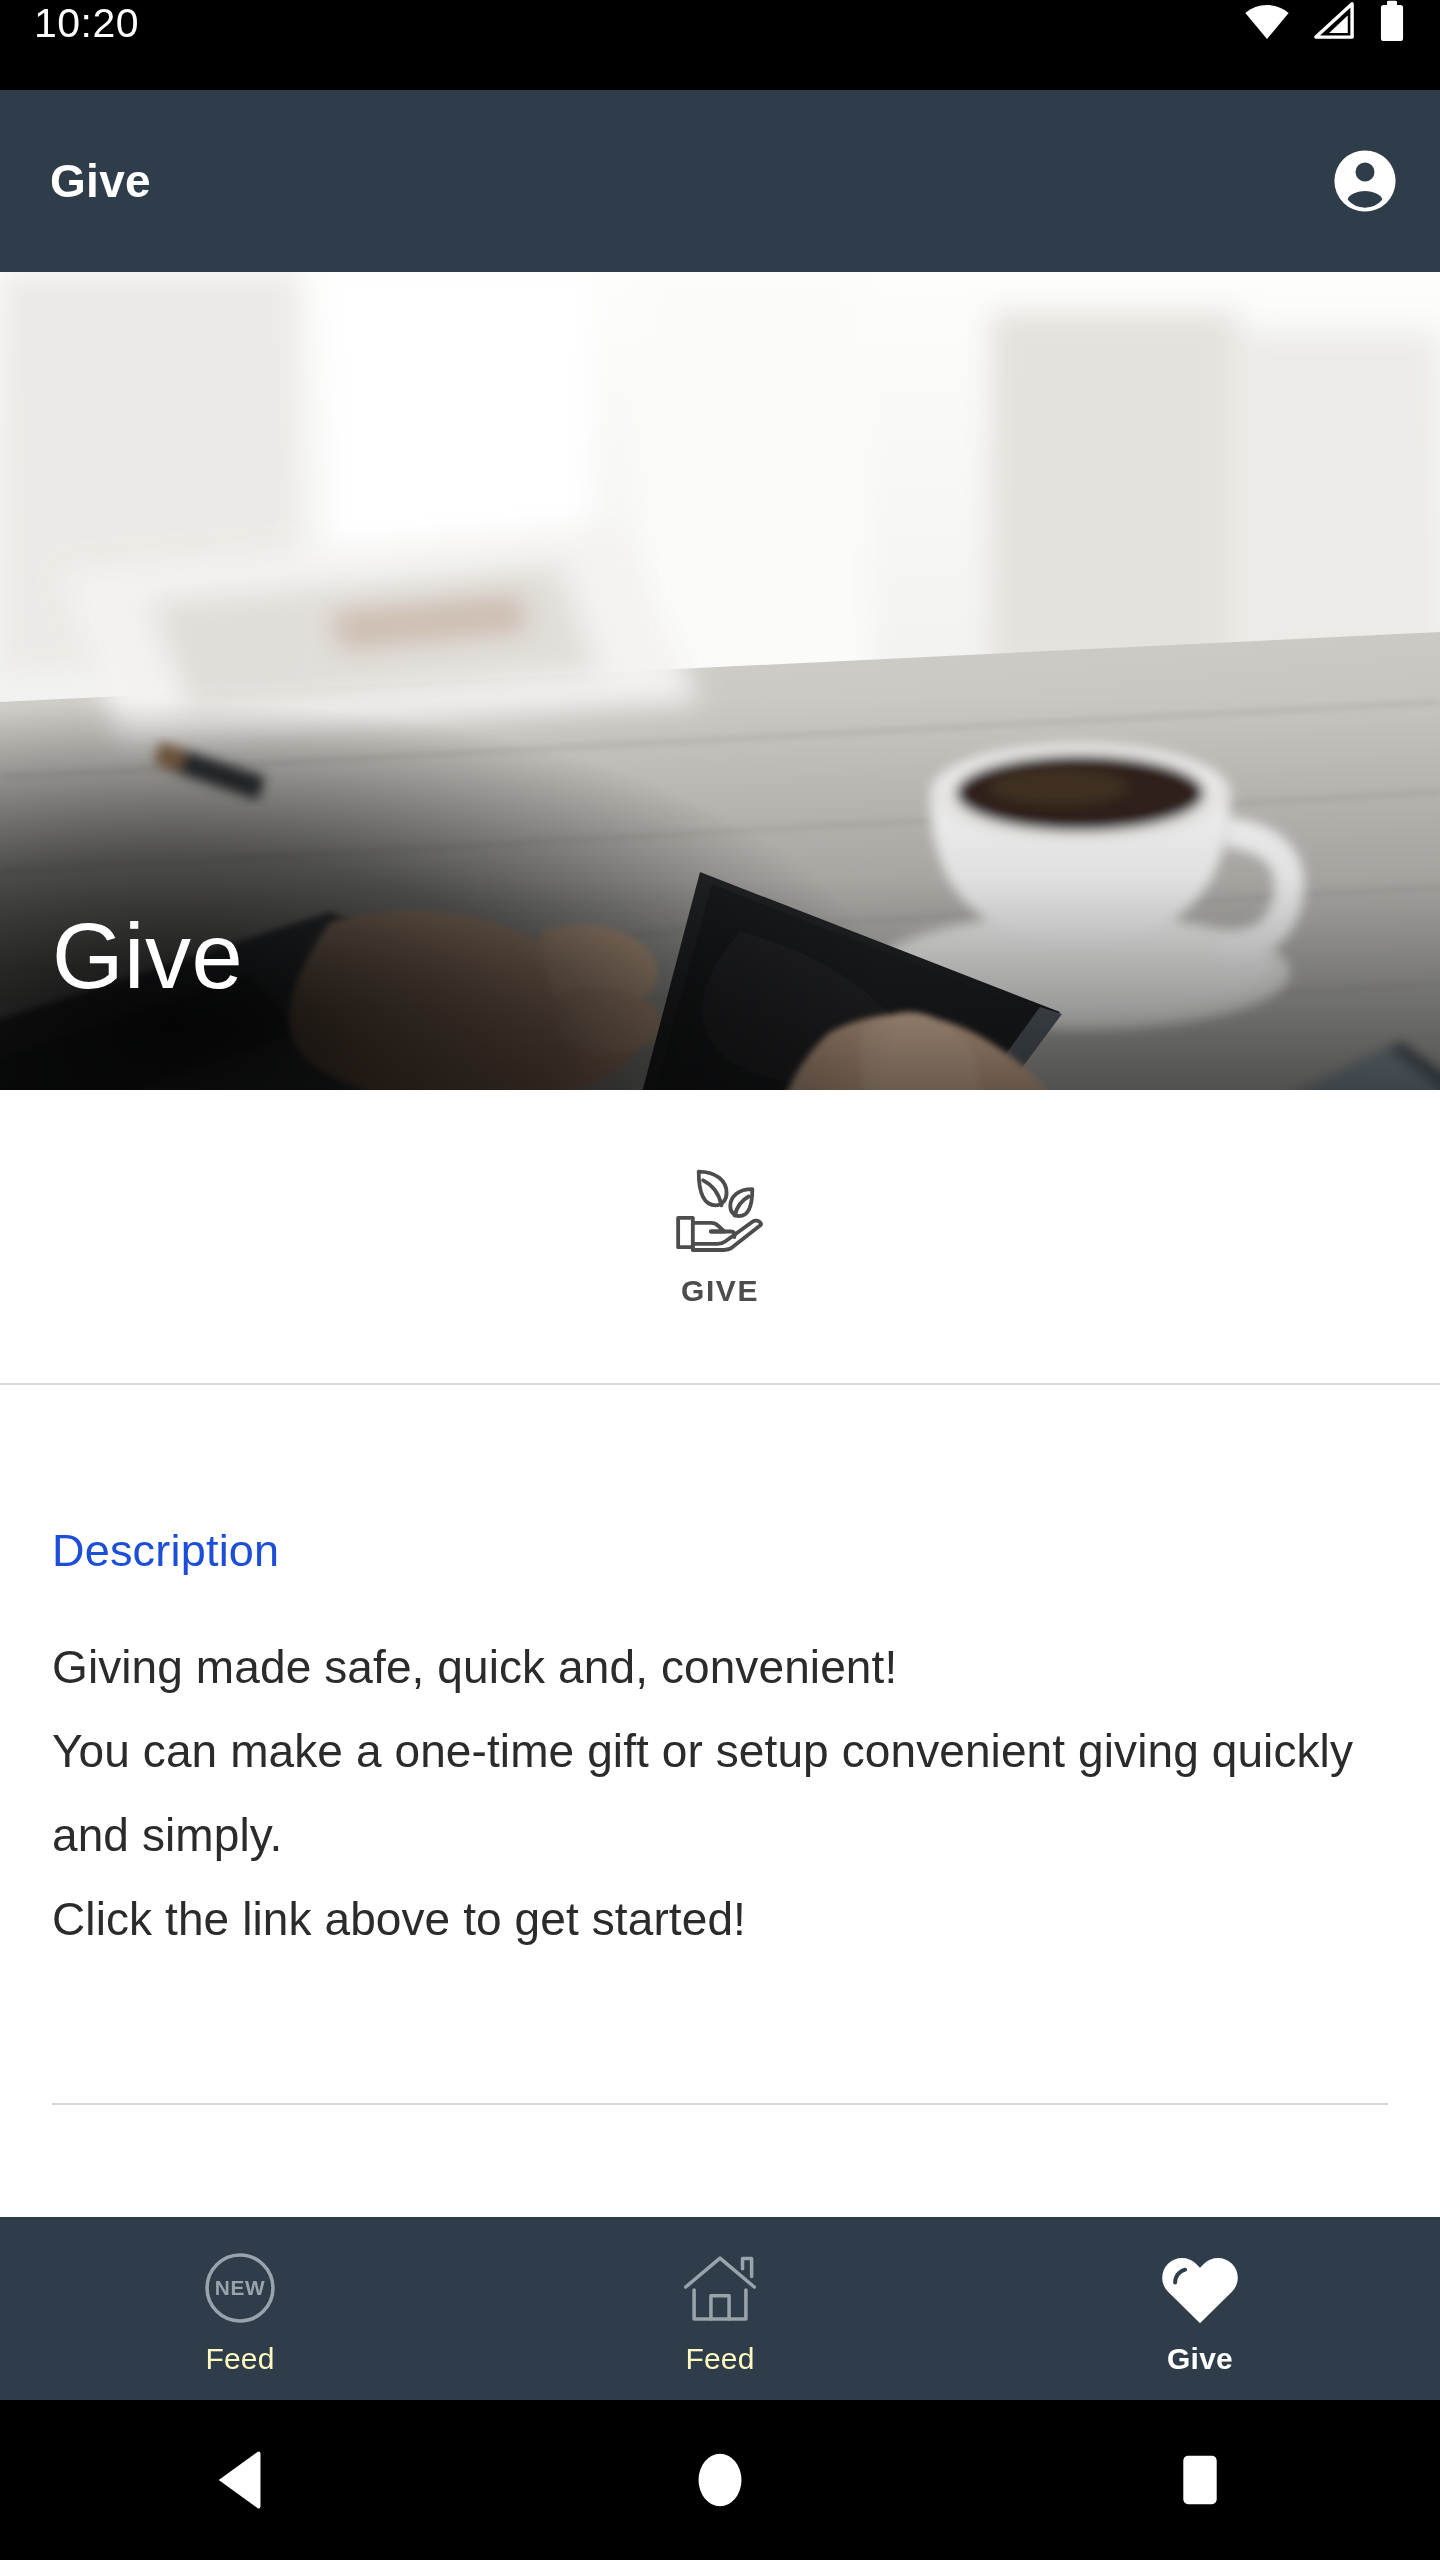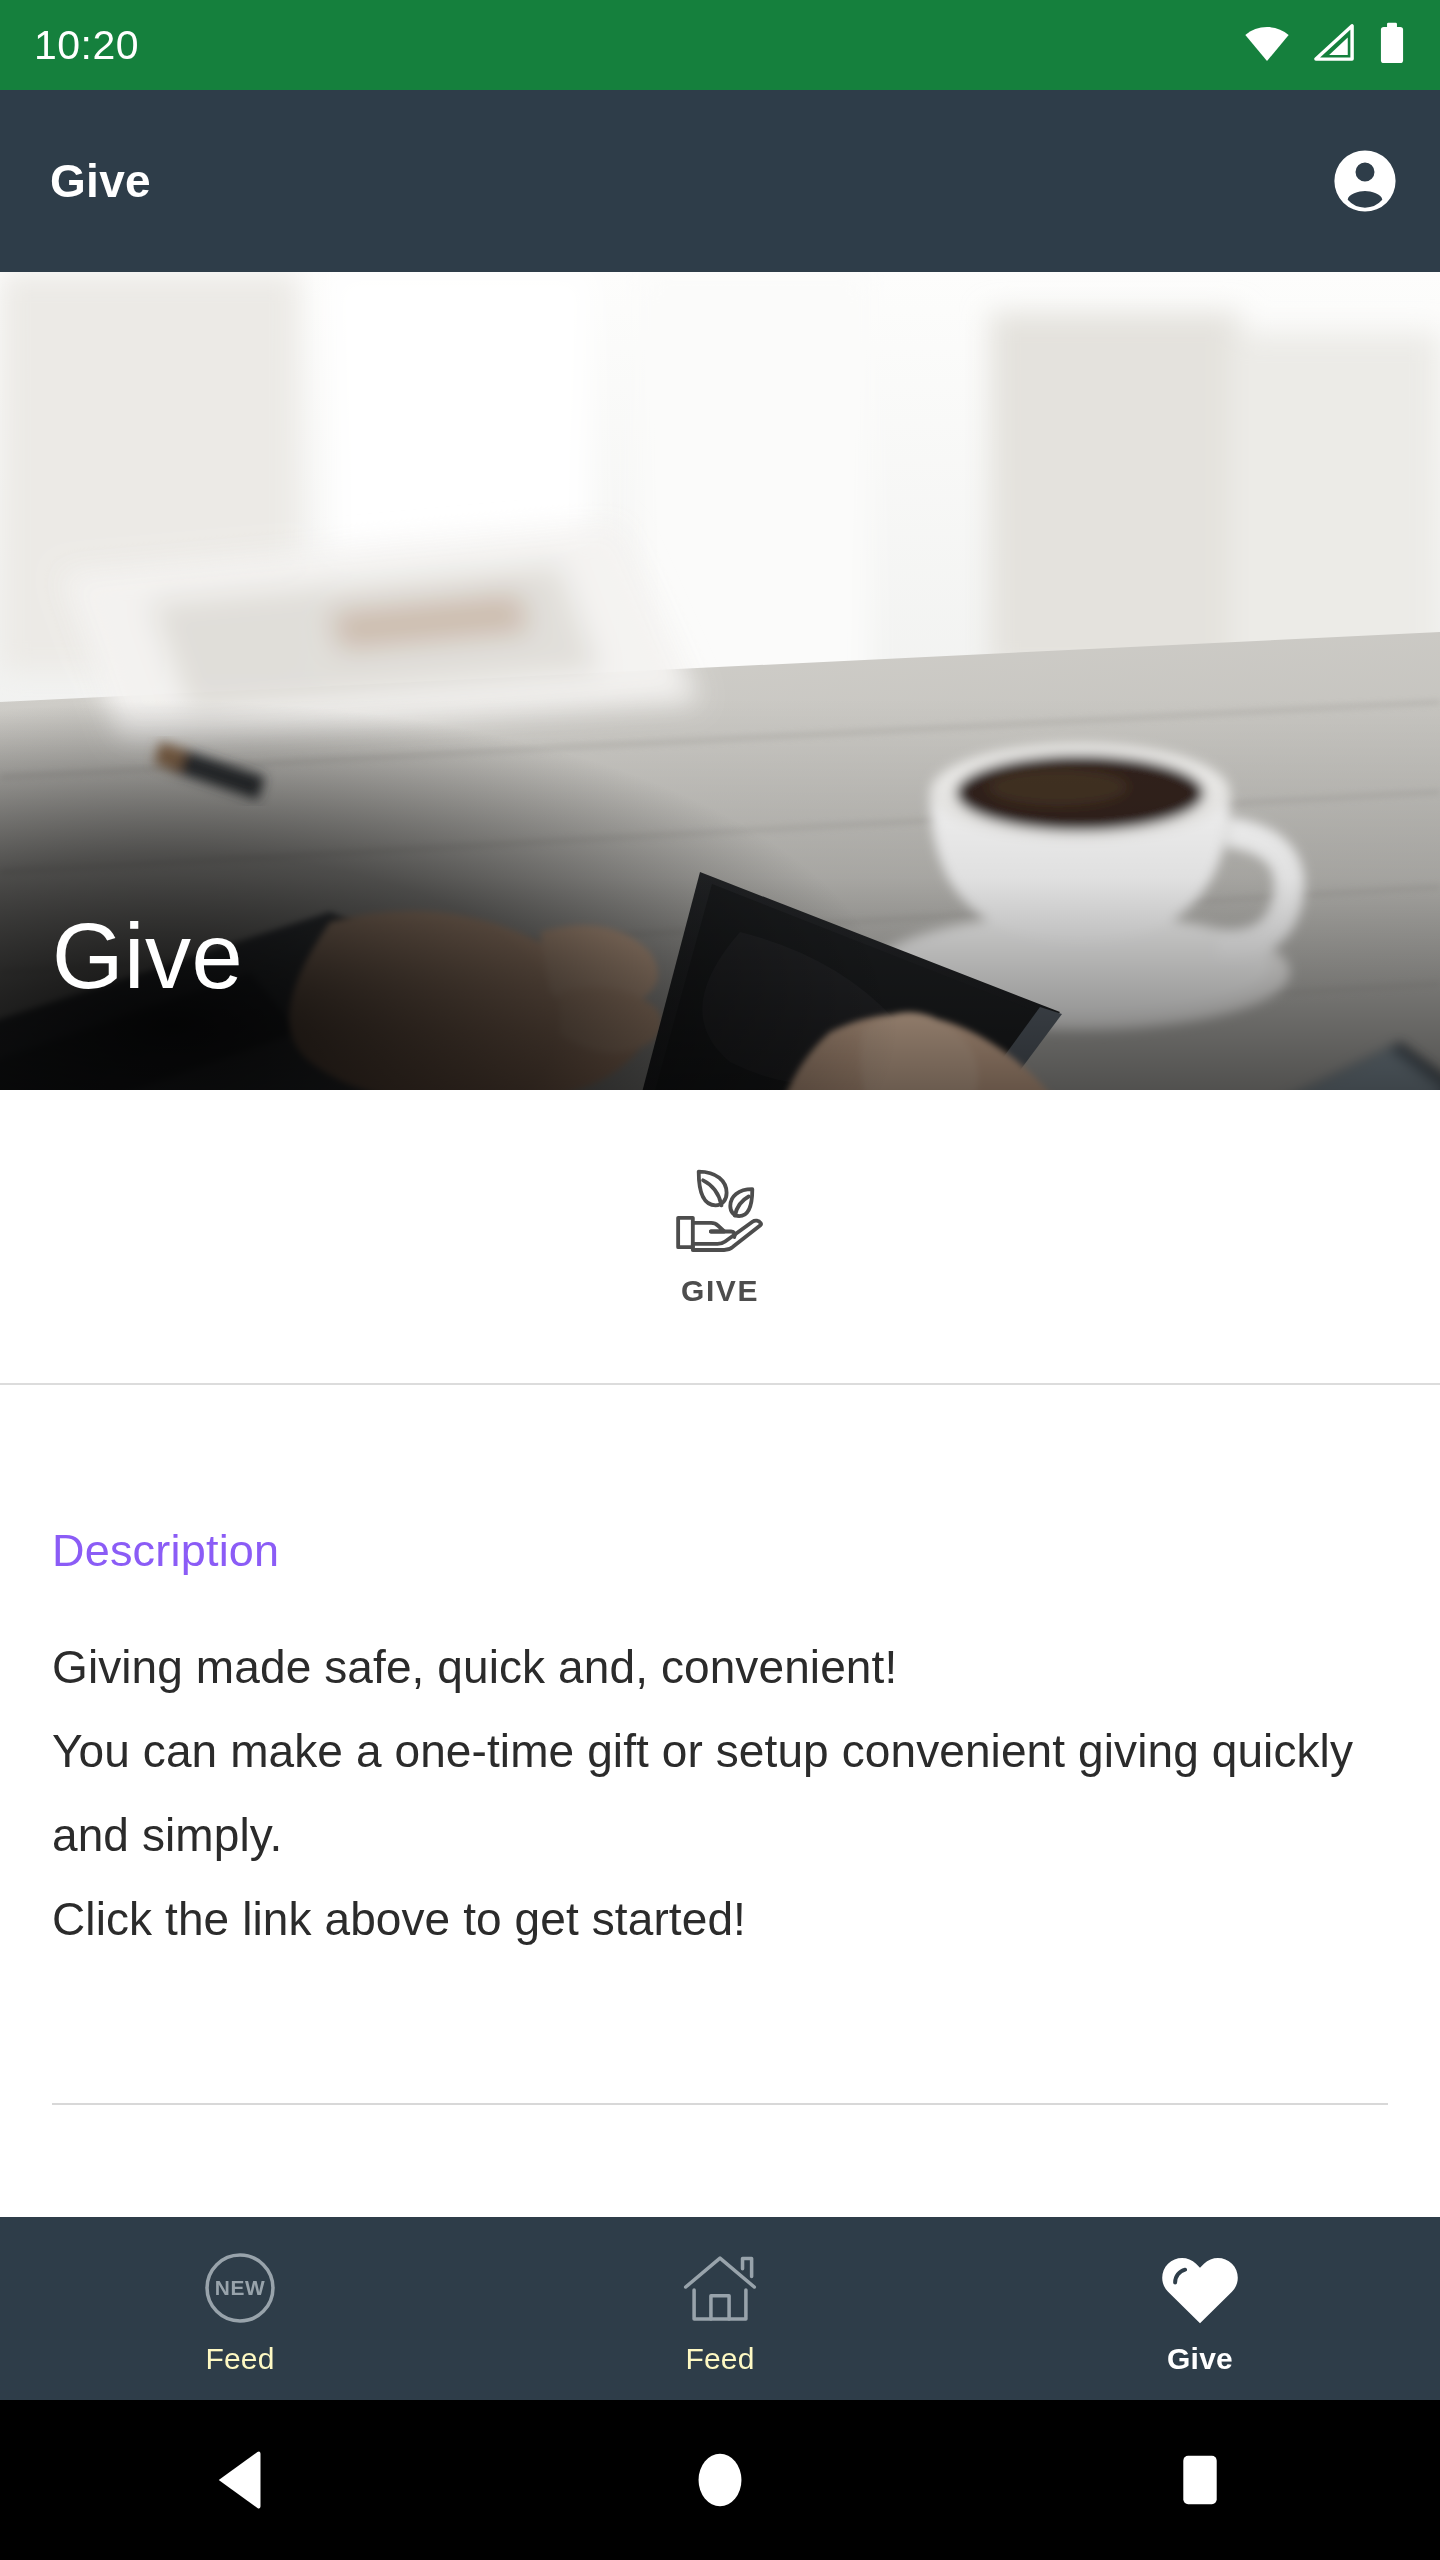--- a/index.html
+++ b/index.html
@@ -7,22 +7,22 @@
     width:1440px; height:2560px;
     background:#000;
     font-family:"Liberation Sans", sans-serif;
     overflow:hidden;
   }
   .phone { position:relative; width:1440px; height:2560px; background:#fff; }
 
   
   .statusbar {
     position:absolute; top:0; left:0; width:1440px; height:90px;
-    background:#15803d;
-    display:flex; align-items:center; justify-content:space-between;
+    background:#000000;
+    display:flex; align-items:flex-start; justify-content:space-between;
     padding:0 34px 0 34px;
   }
   .status-time { color:#ffffff; font-size:41px; font-weight:400; letter-spacing:.5px; }
   .status-icons { display:flex; align-items:center; gap:22px; }
 
   
   .appbar {
     position:absolute; top:90px; left:0; width:1440px; height:182px;
     background:#2e3d49;
     display:flex; align-items:center; justify-content:space-between;
@@ -57,21 +57,21 @@
   .tile {
     display:flex; flex-direction:column; align-items:center; gap:18px;
     padding:16px 40px;
   }
   .tile-label { color:#4d4d4d; font-size:30px; font-weight:700; letter-spacing:1.6px; }
   .divider-full { position:absolute; top:1383px; left:0; width:1440px; height:2px; background:#dcdcdc; }
 
   
   .desc-block { position:absolute; top:1383px; left:0; width:1440px; }
   .desc-heading {
-    margin:142px 0 0 52px; color:#8b5cf6; font-size:45px; font-weight:400; letter-spacing:.2px;
+    margin:142px 0 0 52px; color:#1d4ed8; font-size:45px; font-weight:400; letter-spacing:.2px;
   }
   .desc-body {
     margin:48px 52px 0 52px; color:#2b2b2b; font-size:46px; font-weight:400;
     line-height:84px; white-space:pre-line; letter-spacing:.1px;
   }
   .divider-inset { position:absolute; top:2103px; left:52px; width:1336px; height:2px; background:#d8d8d8; }
 
   
   .bottomnav {
     position:absolute; top:2217px; left:0; width:1440px; height:183px;

